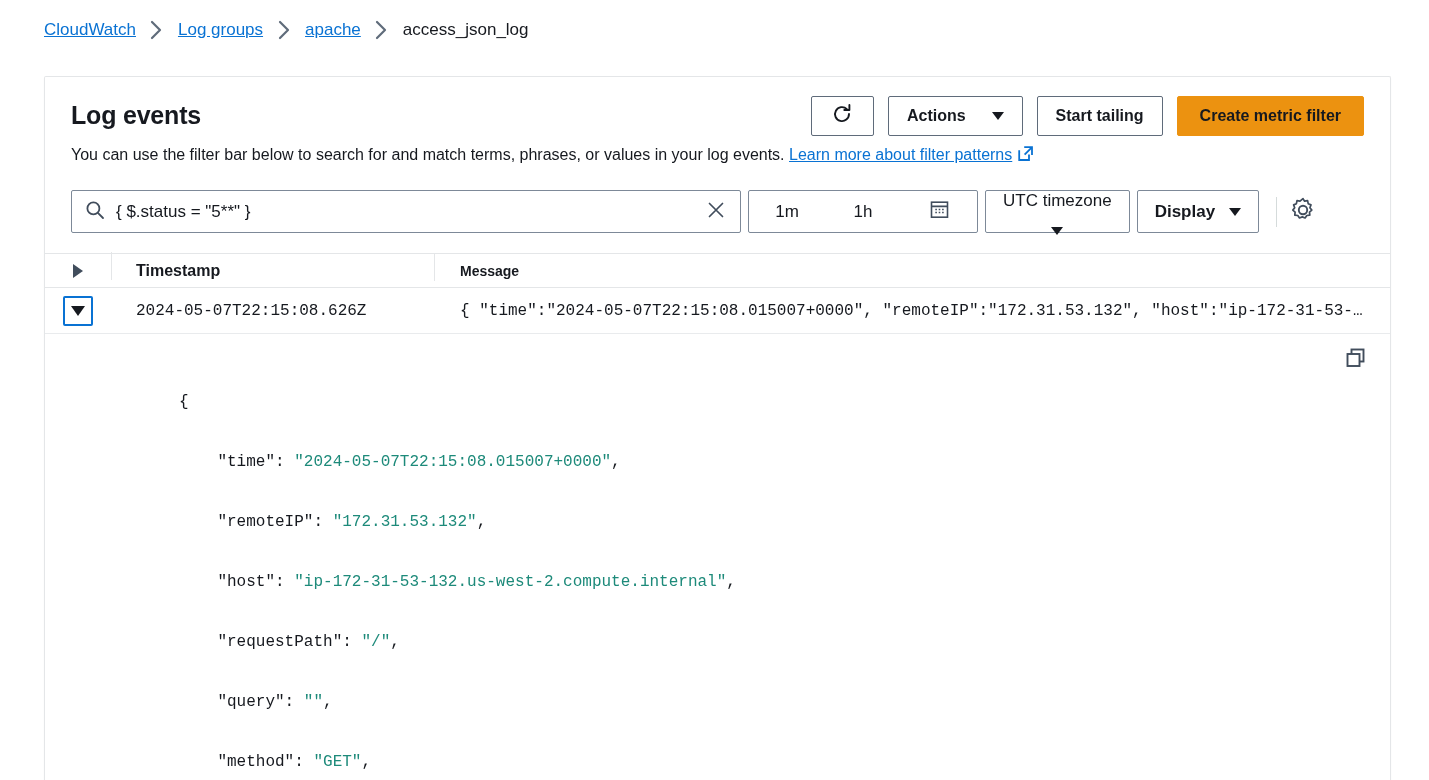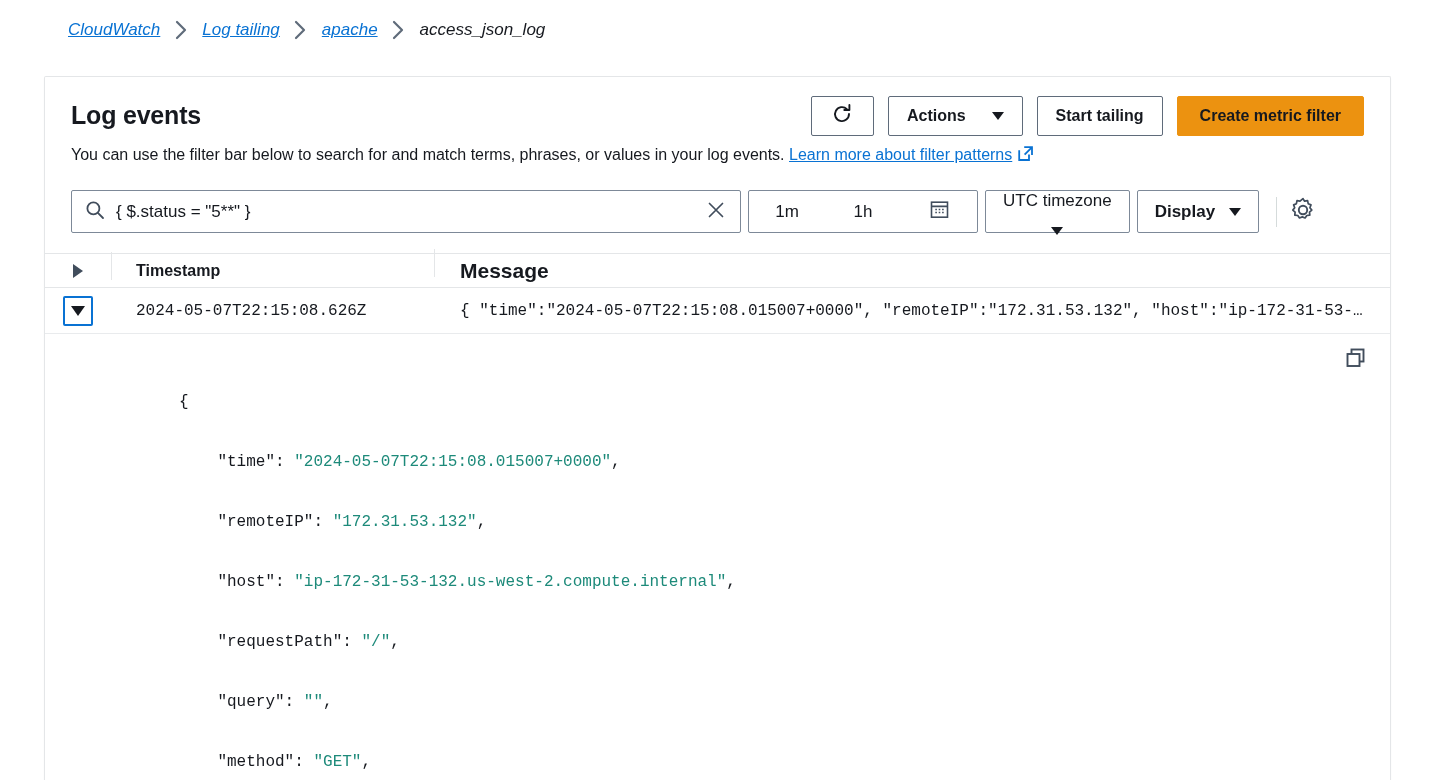--- a/index.html
+++ b/index.html
@@ -9,23 +9,22 @@
     background: #ffffff;
     font-family: "Liberation Sans", sans-serif;
     color: #16191f;
     overflow: hidden;
   }
 
   
   .breadcrumb {
     display: flex; align-items: center;
     height: 60px;
-    padding-left: 68px;
+    padding-left: 44px;
     gap: 0px;
-    font-style: italic;
   }
   .crumb-link {
     font-size: 17px;
     color: #0972d3;
     text-decoration: underline;
     cursor: pointer;
     white-space: nowrap;
   }
   .crumb-current {
     font-size: 17px;
@@ -228,21 +227,21 @@
   }
   .col-ts::before {
     content: "";
     position: absolute;
     left: 0; top: -10px;
     width: 1px; height: 28px;
     background: #e4e6e8;
   }
   .col-msg {
     flex: 1;
-    font-size: 21px; font-weight: 700;
+    font-size: 14px; font-weight: 700;
     padding-left: 26px;
     position: relative;
   }
   .col-msg::before {
     content: "";
     position: absolute;
     left: 0; top: -10px;
     width: 1px; height: 28px;
     background: #e4e6e8;
   }
@@ -319,21 +318,21 @@
 </head>
 <body>
 
 <nav class="breadcrumb">
   <span class="crumb-link">CloudWatch</span>
   <span class="crumb-sep">
     <svg width="13" height="20" viewBox="0 0 13 20">
         <path d="M2 2 L10 10 L2 18" fill="none" stroke="#5f6b7a" stroke-width="2.2" stroke-linecap="round" stroke-linejoin="round"></path>
       </svg>
   </span>
-  <span class="crumb-link">Log tailing</span>
+  <span class="crumb-link">Log groups</span>
   <span class="crumb-sep">
     <svg width="13" height="20" viewBox="0 0 13 20">
         <path d="M2 2 L10 10 L2 18" fill="none" stroke="#5f6b7a" stroke-width="2.2" stroke-linecap="round" stroke-linejoin="round"></path>
       </svg>
   </span>
   <span class="crumb-link">apache</span>
   <span class="crumb-sep">
     <svg width="13" height="20" viewBox="0 0 13 20">
         <path d="M2 2 L10 10 L2 18" fill="none" stroke="#5f6b7a" stroke-width="2.2" stroke-linecap="round" stroke-linejoin="round"></path>
       </svg>

